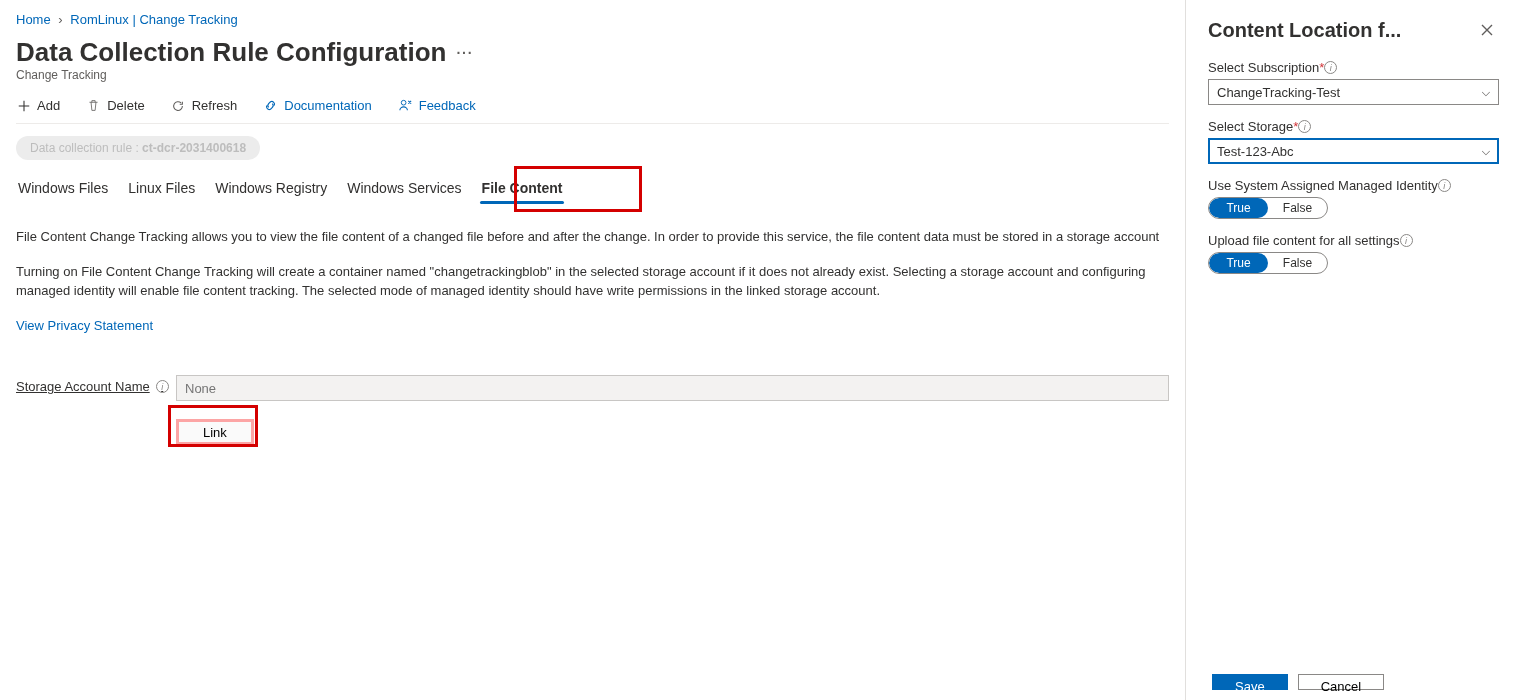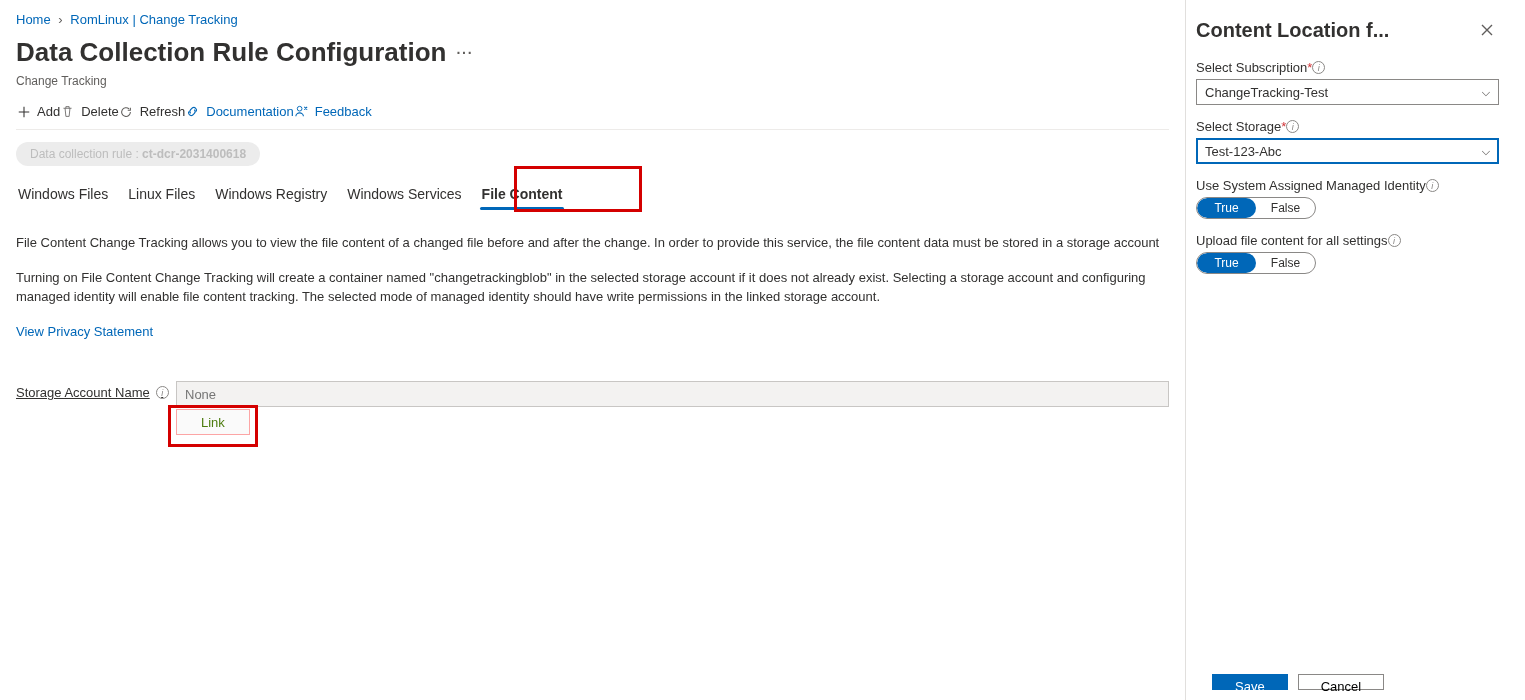--- a/index.html
+++ b/index.html
@@ -3,42 +3,42 @@
 <meta charset="utf-8">
 <style>
   * { box-sizing: border-box; margin: 0; padding: 0; font-family: "Segoe UI", Arial, sans-serif; }
   body { width: 1525px; height: 700px; position: relative; color: #323130; font-size: 13px; background:#fff; overflow:hidden;}
   .main { position:absolute; left:0; top:0; right:340px; bottom:0; padding: 12px 16px; }
   .breadcrumb { font-size: 13px; margin-bottom: 10px; }
   .breadcrumb a { color:#0067b8; text-decoration:none; }
   .breadcrumb .sep { color:#605e5c; margin:0 4px; }
   .page-title { font-size: 26px; font-weight:600; display:flex; align-items:center; }
   .page-title .more { margin-left:10px; color:#605e5c; font-size:14px; letter-spacing:1px; }
-  .page-subtitle { color:#605e5c; font-size:12px; margin-top:6px; margin-bottom:10px; }
-  .toolbar { display:flex; align-items:center; gap:0; padding:6px 0 10px 0; border-bottom:1px solid #edebe9; }
+  .page-subtitle { color:#605e5c; font-size:12px; margin-top:0; margin-bottom:10px; }
+  .toolbar { display:flex; align-items:center; gap:26px; padding:6px 0 10px 0; border-bottom:1px solid #edebe9; }
   .toolbar .tb-item { display:flex; align-items:center; gap:6px; font-size:13px; color:#323130; cursor:pointer; }
   .toolbar .tb-item.primary { color:#0067b8; }
   .icon { display:inline-flex; align-items:center; justify-content:center; width:15px; height:15px; }
   .pill { display:inline-block; background:#ececec; color:#bdbdbd; border-radius:14px; padding:5px 14px; font-size:12px; margin-top:12px; margin-bottom:10px; }
   .tabs { display:flex; gap:16px; margin-top:4px; }
   .tab { padding:6px 2px; font-size:14px; color:#323130; cursor:pointer; position:relative; }
   .tab.active { font-weight:600; }
   .tab.active::after { content:""; position:absolute; left:0; right:0; bottom:-2px; height:3px; background:#0067b8; border-radius:2px;}
   .tab-highlight { position:absolute; border:3px solid #d40000; pointer-events:none; }
   .desc { margin-top:26px; font-size:13px; color:#323130; line-height:1.45; max-width:1150px;}
   .desc p { margin-bottom:16px; }
   .privacy-link { color:#0067b8; text-decoration:none; font-size:13px; }
   .form-row { display:flex; align-items:flex-start; margin-top:40px;text-decoration:underline; }
   .form-row .label { width:160px; display:flex; align-items:center; gap:6px; font-size:13px; padding-top:4px;}
   .form-row .inputs { flex:1; }
   .storage-input { width:100%; max-width:1005px; border:1px solid #c8c6c4; background:#f3f2f1; padding:4px 8px; color:#a19f9d; font-size:13px; height:26px;}
-  .link-btn { margin-top:2px; border:1px solid #fca5a5; background:#fafafa; color:#4d7c0f; padding:3px 24px; font-size:13px; cursor:default; height:26px;}
+  .link-btn { margin-top:18px; border:3px solid #fca5a5; background:#fafafa; color:#000000; padding:3px 24px; font-size:13px; cursor:default; height:26px;}
   .link-highlight { position:absolute; border:3px solid #d40000; pointer-events:none; }
   
-  .panel { position:absolute; right:0; top:0; bottom:0; width:340px; border-left:1px solid #e1dfdd; padding:18px 26px 60px 10px; background:#fff; }
+  .panel { position:absolute; right:0; top:0; bottom:0; width:340px; border-left:1px solid #e1dfdd; padding:18px 26px 60px 22px; background:#fff; }
   .panel-header { display:flex; align-items:center; justify-content:space-between; margin-bottom:18px; }
   .panel-title { font-size:20px; font-weight:600; }
   .close-x { width:24px; height:24px; display:flex; align-items:center; justify-content:center; cursor:pointer; color:#605e5c; font-size:16px;}
   .field { margin-bottom:14px; }
   .field-label { font-size:13px; display:flex; align-items:center; margin-bottom:4px;}
   .req { color:#d13438; }
   .info-ic { width:13px; height:13px; border:1px solid #8a8886; border-radius:50%; font-size:9px; display:inline-flex; align-items:center; justify-content:center; color:#8a8886; font-style:italic;}
   .select { width:100%; border:1px solid #8a8886; padding:3px 8px; font-size:13px; display:flex; align-items:center; justify-content:space-between; height:26px; cursor:pointer;}
   .select.focused { border-color:#0067b8; box-shadow:0 0 0 1px #0067b8 inset; }
   .toggle-group { display:flex; border:1px solid #8a8886; border-radius:13px; width:120px; height:22px; overflow:hidden; margin-top:4px;}

